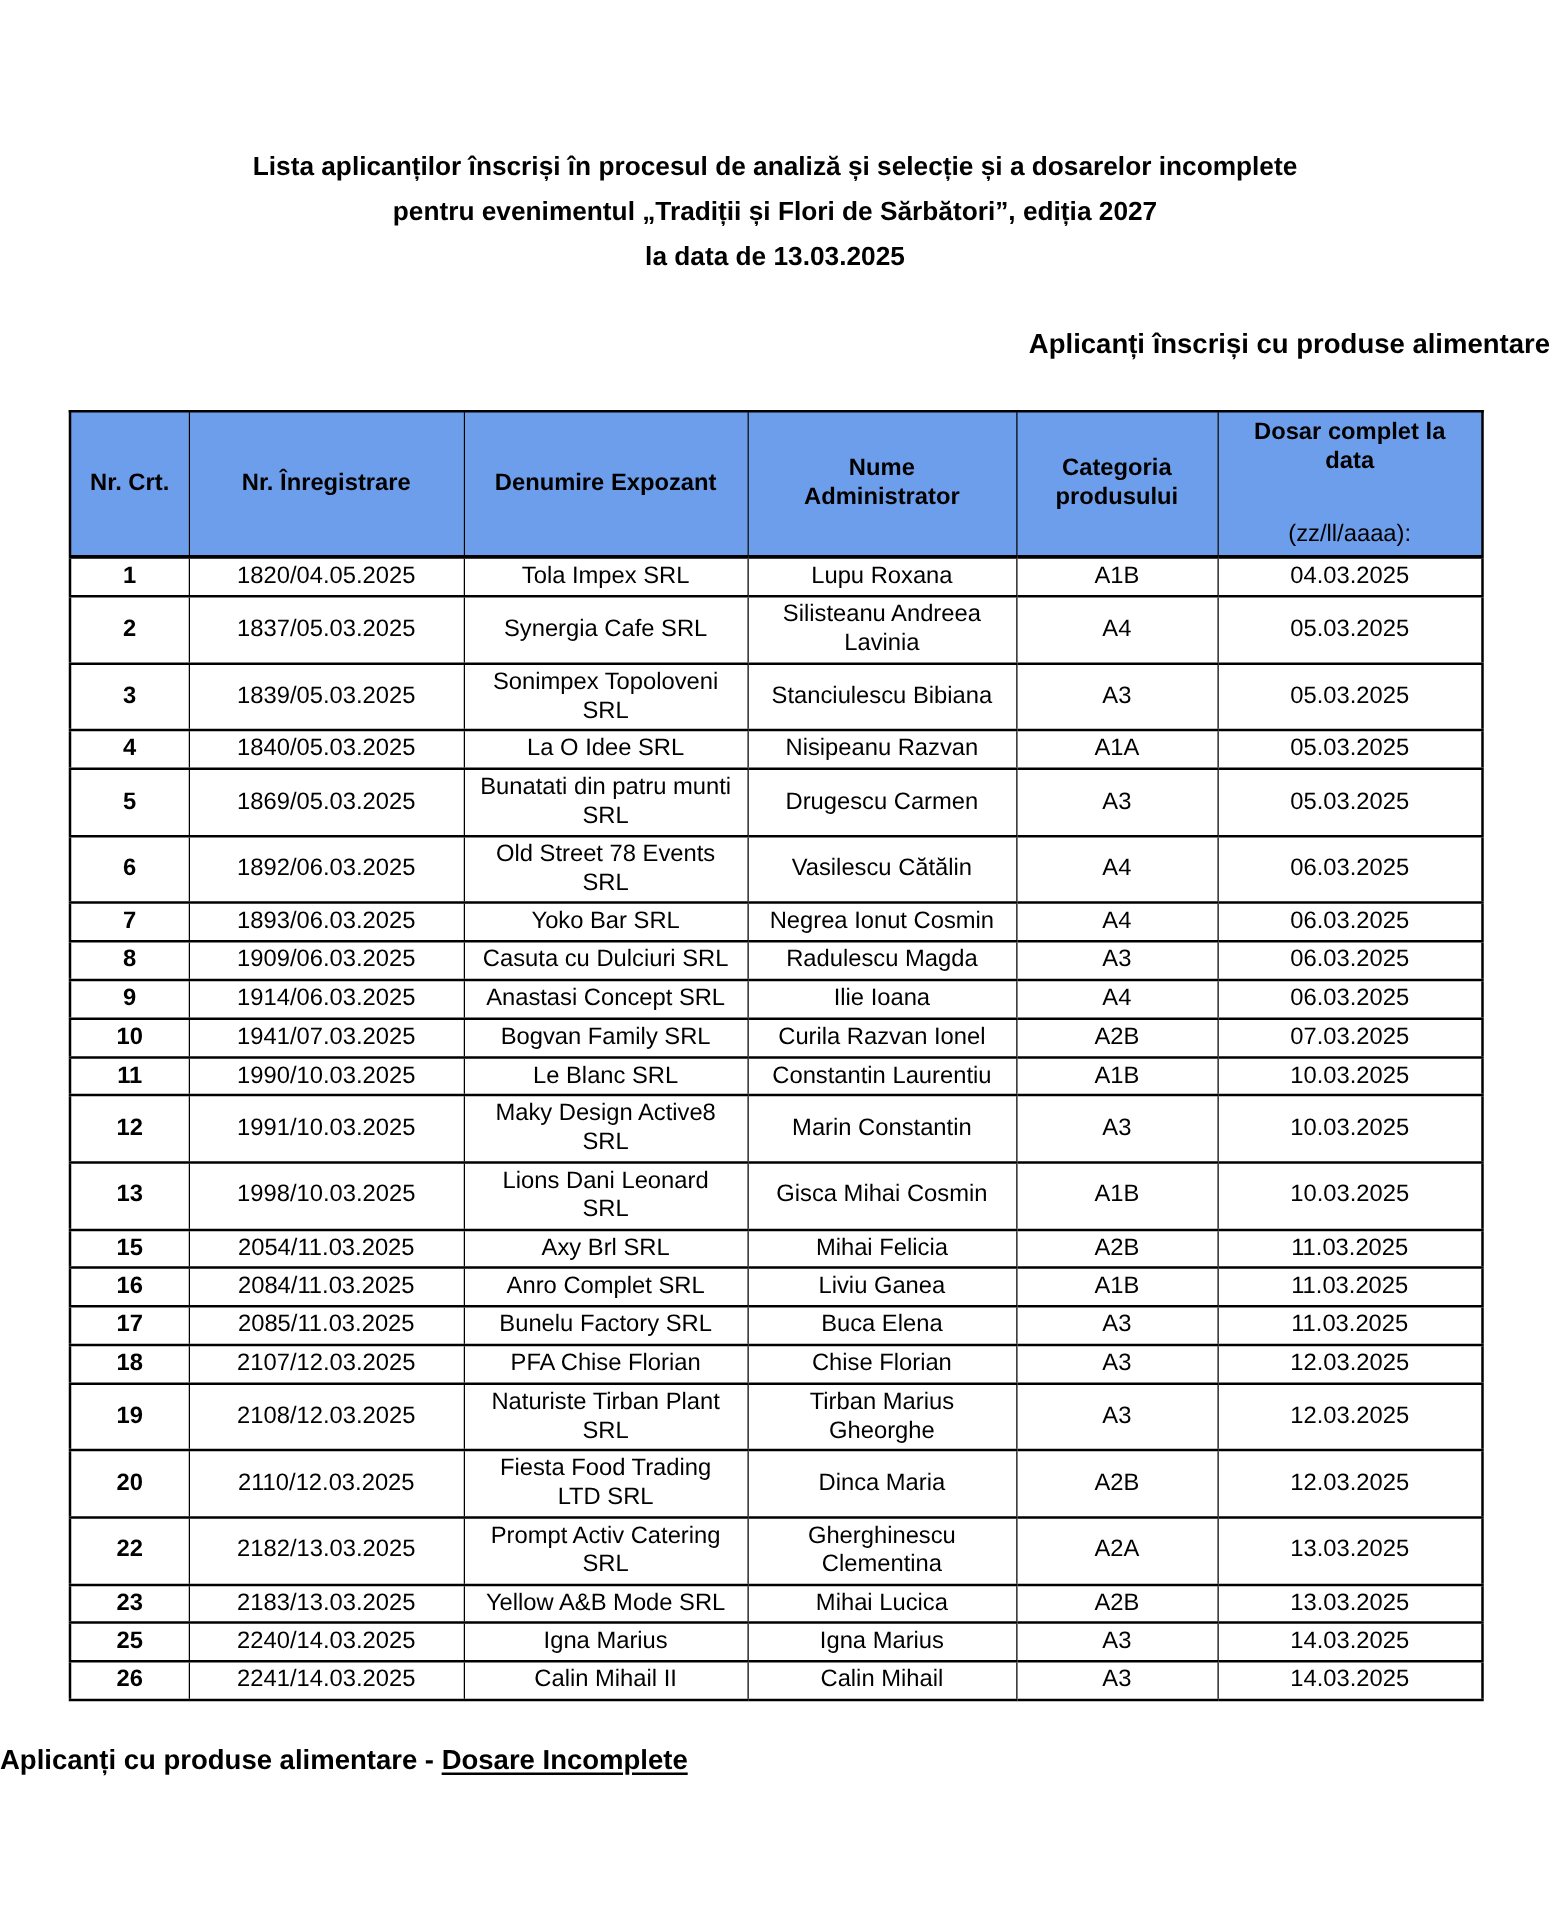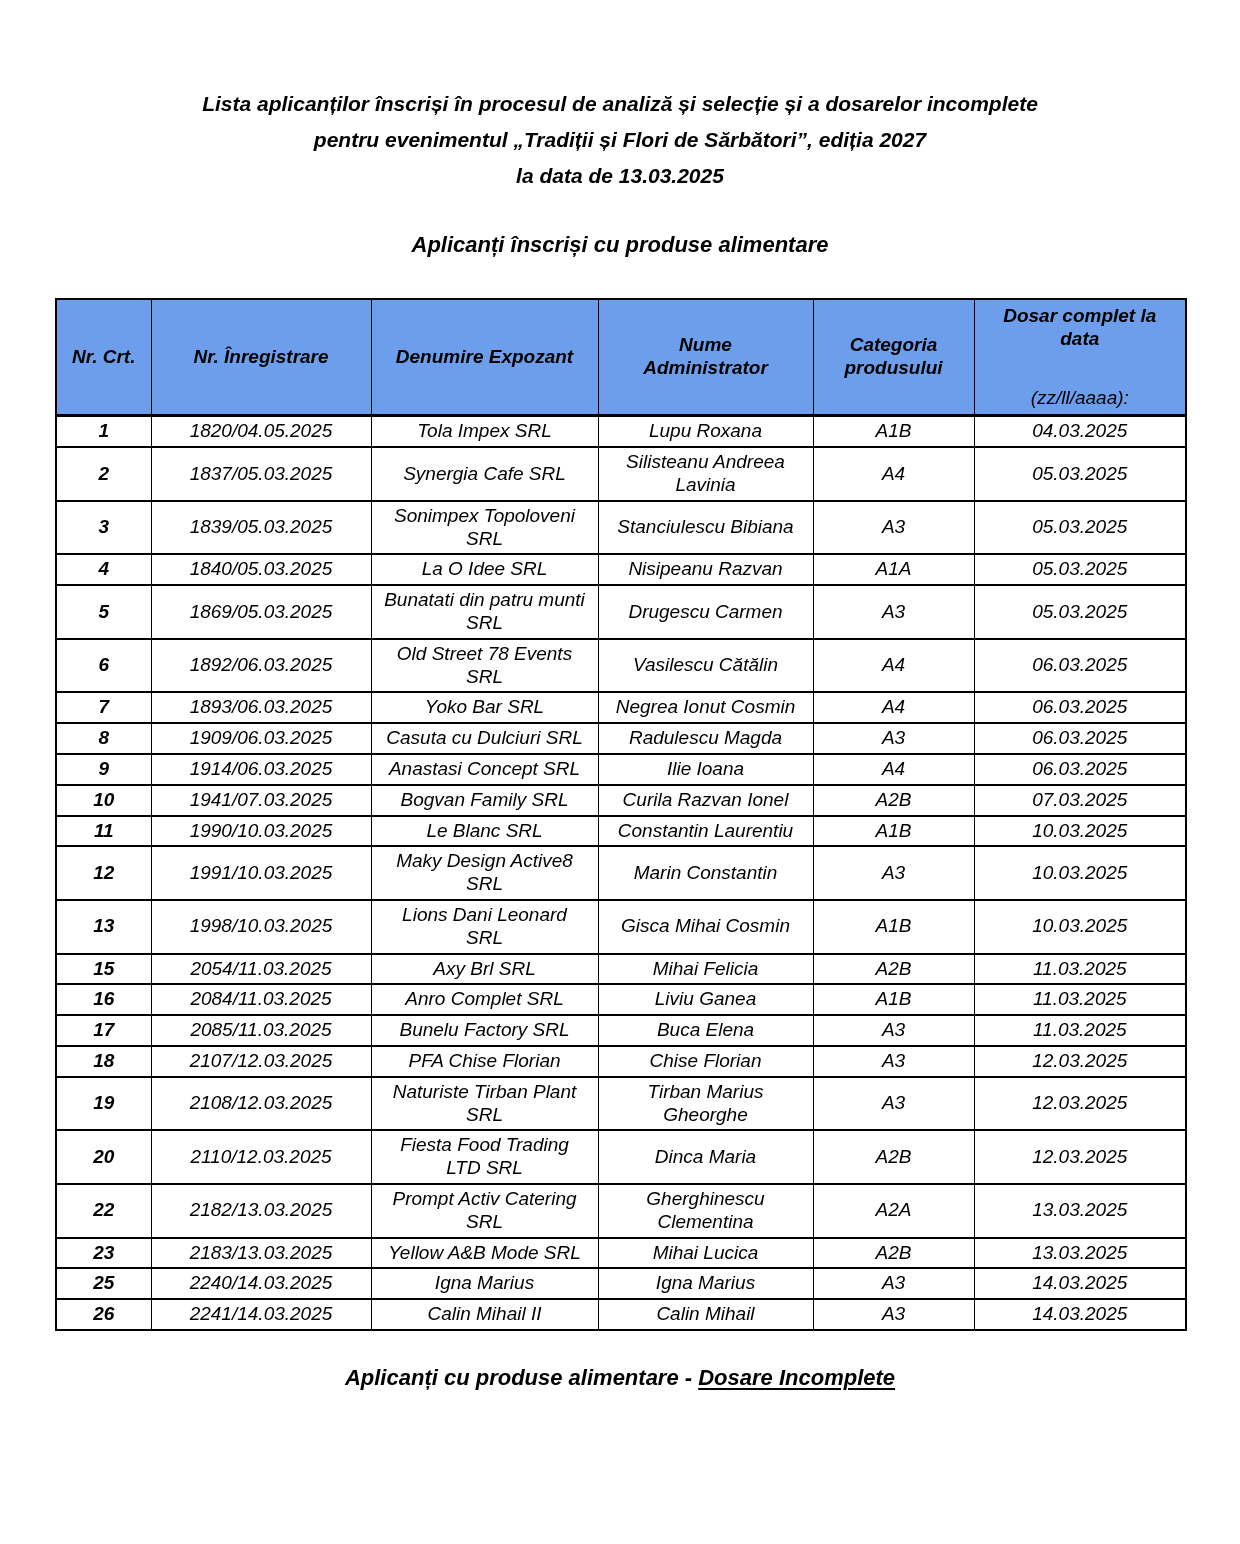--- a/index.html
+++ b/index.html
@@ -1,43 +1,43 @@
 <!DOCTYPE html>
 <html><head>
 <meta charset="utf-8">
 <style>
   * { margin:0; padding:0; box-sizing:border-box; }
   html,body { background:#ffffff; }
   body {
     width:1240px; height:1544px; overflow:hidden;
     font-family:"Liberation Sans", sans-serif; color:#000000;
   }
-  .page { padding-top:86px;font-style:italic; }
+  .page { padding-top:116px; }
   .doc-title { text-align:center; font-weight:bold; font-size:21px; line-height:36px; }
-  .section-title { text-align:center; font-weight:bold; font-size:22px; margin-top:38px; }
+  .section-title { text-align:right; font-weight:bold; font-size:22px; margin-top:38px; }
   table.applicants {
     width:1130px; margin:40px 0 0 55px;
     border-collapse:collapse; border:2px solid #000;
     font-size:19px; table-layout:fixed;
   }
   col.c1{width:95px} col.c2{width:220px} col.c3{width:227px}
   col.c4{width:215px} col.c5{width:161px} col.c6{width:212px}
   th {
     background:#6d9eeb; border:1px solid #000; border-bottom:3px solid #000;
     font-weight:bold; font-size:19px; line-height:1.2; padding:5px 4px;
     text-align:center; vertical-align:middle; white-space:pre-line;
   }
   th .sub { font-weight:normal; display:block;margin-top:36px; }
   td {
     border:1px solid #000; border-top-width:2px; border-bottom-width:2px;
     padding:3px 4px; text-align:center; vertical-align:middle;
     line-height:1.2; white-space:pre-line; overflow-wrap:break-word;
   }
   td.nr { font-weight:bold; }
-  .footer-heading { text-align:center; font-weight:bold; font-size:22px; margin-top:34px; }
+  .footer-heading { font-weight:bold; font-size:22px; margin-top:34px; }
   .footer-heading .u { text-decoration:underline; text-decoration-thickness:2px; text-underline-offset:3px; }
 </style>
 </head>
 <body>
 
 <div class="page">
 
   <div class="doc-title">
     <div>Lista aplicanților înscriși în procesul de analiză și selecție și a dosarelor incomplete</div>
     <div>pentru evenimentul „Tradiții și Flori de Sărbători”, ediția 2027</div>

